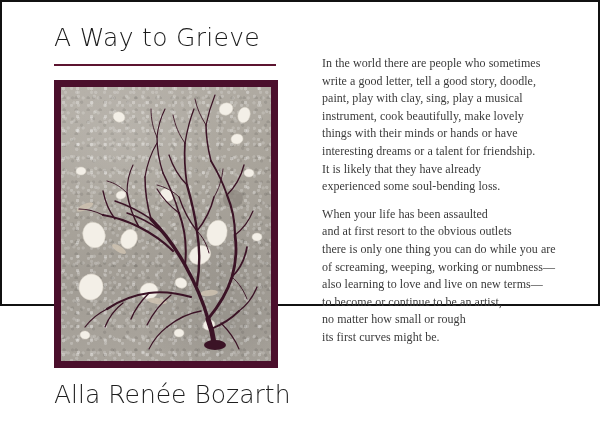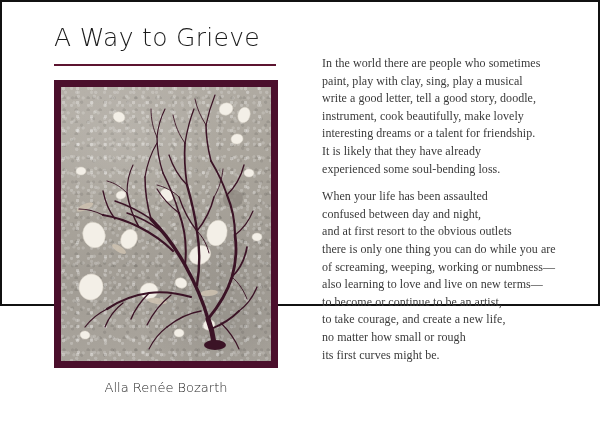--- a/index.html
+++ b/index.html
@@ -98,21 +98,21 @@
   #branch-svg { position: absolute; inset: 0; }
   #shells-svg { position: absolute; inset: 0; }
 
   
   #author {
     position: absolute;
     left: 52px;
     top: 378px;
     width: 224px;
     text-align: center;
-    font-size: 13px;
+    font-size: 25px;
     font-weight: 300;
     color: #1f1f1f;
     font-family: "DejaVu Sans", sans-serif;
     white-space: nowrap;
   }
 
   
   #poem-body {
     position: absolute;
     left: 320px;
@@ -241,34 +241,33 @@
         </g>
       </svg>
     </div>
   </div>
 
   <div id="author">Alla Renée Bozarth</div>
 
   <div id="poem-body">
     <div class="stanza">
       <div class="line">In the world there are people who sometimes</div>
+      <div class="line">write a good letter, tell a good story, doodle,</div>
       <div class="line">paint, play with clay, sing, play a musical</div>
-      <div class="line">write a good letter, tell a good story, doodle,</div>
       <div class="line">instrument, cook beautifully, make lovely</div>
+      <div class="line">things with their minds or hands or have</div>
       <div class="line">interesting dreams or a talent for friendship.</div>
       <div class="line">It is likely that they have already</div>
       <div class="line">experienced some soul-bending loss.</div>
     </div>
     <div class="stanza">
       <div class="line">When your life has been assaulted</div>
-      <div class="line">confused between day and night,</div>
       <div class="line">and at first resort to the obvious outlets</div>
       <div class="line">there is only one thing you can do while you are</div>
       <div class="line">of screaming, weeping, working or numbness—</div>
       <div class="line">also learning to love and live on new terms—</div>
       <div class="line">to become or continue to be an artist,</div>
-      <div class="line">to take courage, and create a new life,</div>
       <div class="line">no matter how small or rough</div>
       <div class="line">its first curves might be.</div>
     </div>
   </div>
 
 </div>
 
 </body></html>

